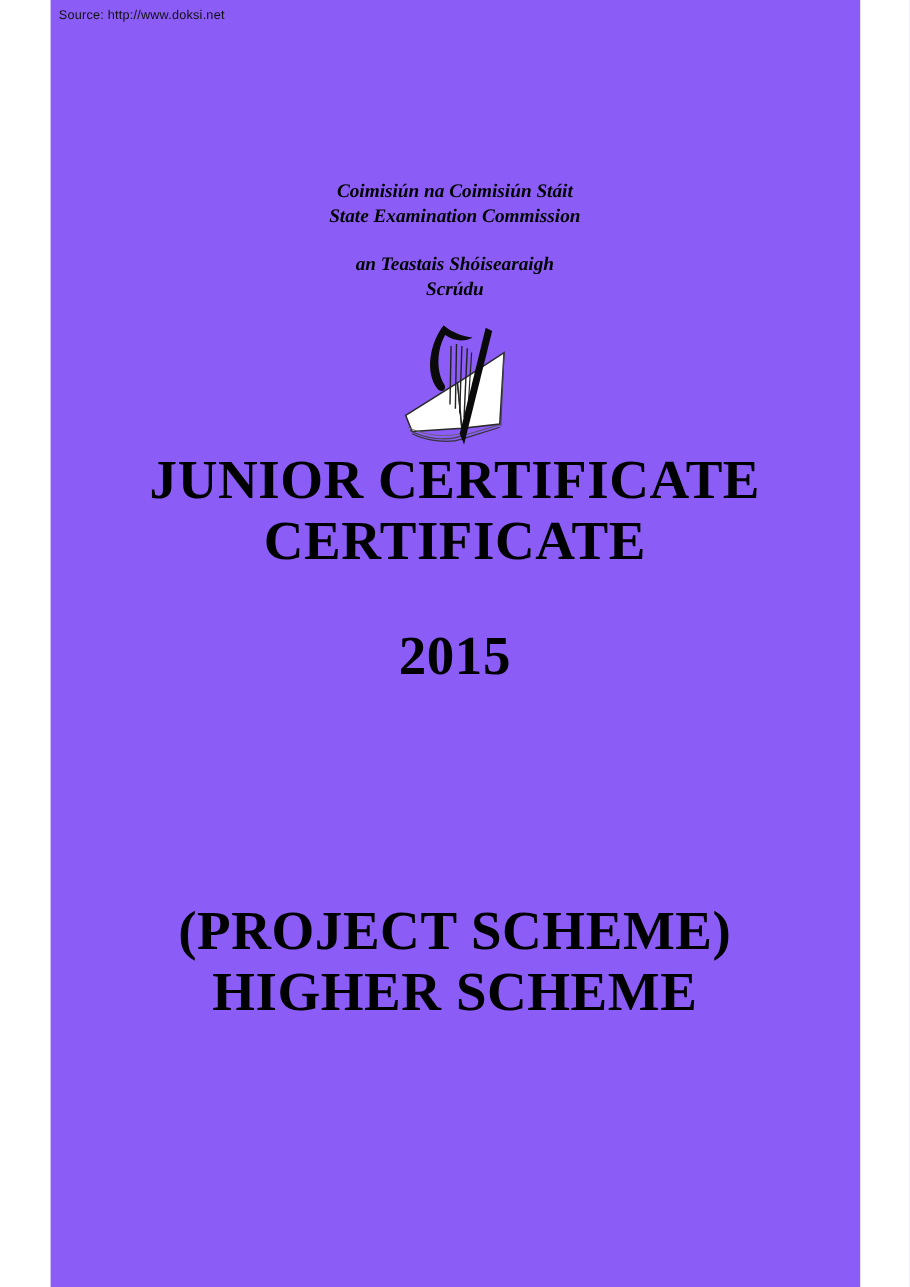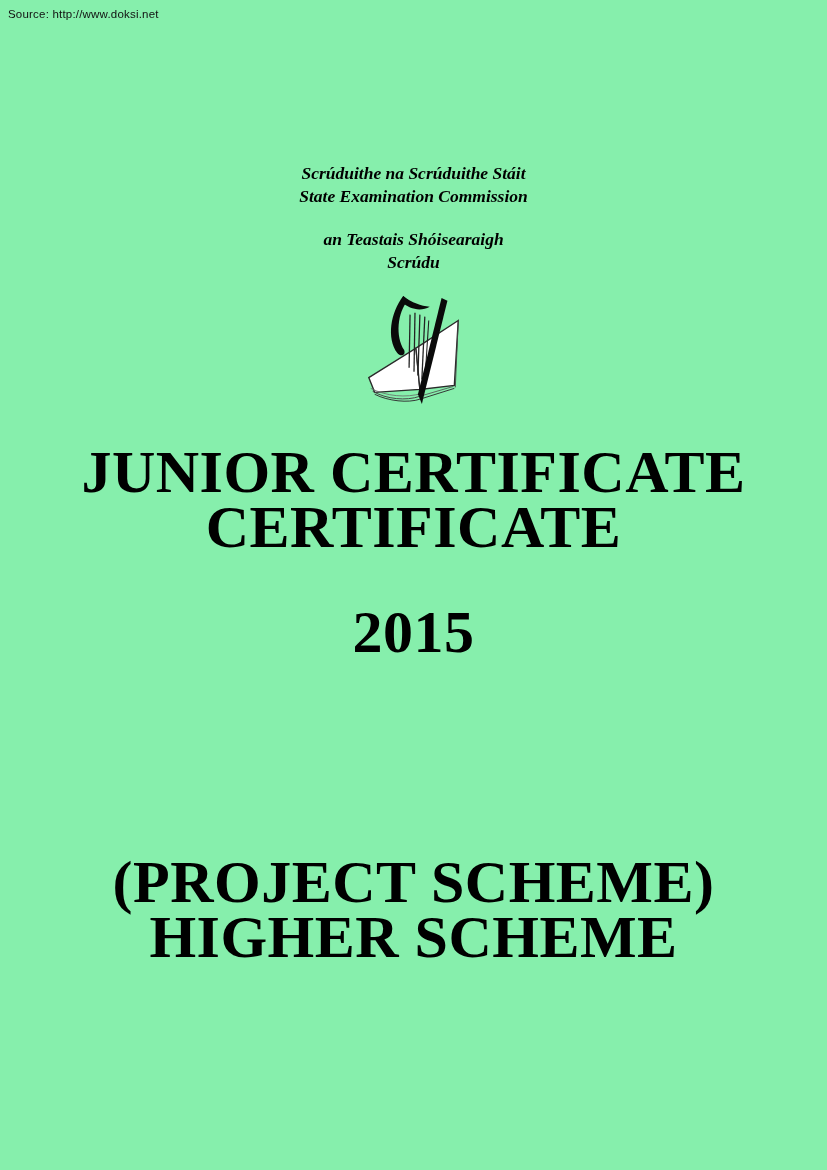--- a/index.html
+++ b/index.html
@@ -2,24 +2,24 @@
 <html><head>
 <meta charset="utf-8">
 <style>
   html, body {
     margin: 0;
     padding: 0;
     background: #ffffff;
   }
   .page {
     position: relative;
-    width: 827px;
+    width: 736px;
     height: 1170px;
     margin: 0 auto;
-    background: #86efac;
+    background: #8b5cf6;
     overflow: hidden;
     color: #000000;
   }
   .source-note {
     position: absolute;
     top: 8px;
     left: 8px;
     font-family: "Liberation Sans", sans-serif;
     font-size: 11.5px;
     color: #111111;
@@ -51,39 +51,38 @@
     top: 293px;
     height: 120px;
   }
   .logo-wrap svg {
     width: 118px;
     height: 118px;
   }
   .big-serif {
     font-family: "Liberation Serif", serif;
     font-weight: bold;
-    font-size: 60px;
+    font-size: 50px;
     line-height: 55px;
     letter-spacing: 0.5px;
-    margin-top: 36px;
   }
   .exam-title-block { top: 409px; }
   .year-block       { top: 569px; }
   .scheme-block     { top: 701px; }
   .subject-block    { top: 819px; }
 </style>
 </head>
 <body>
 
 <div class="page">
 
   <div class="source-note">Source: http://www.doksi.net</div>
 
   <div class="centered commission-block">
-    <div>Scrúduithe na Scrúduithe Stáit</div>
+    <div>Coimisiún na Coimisiún Stáit</div>
     <div>State Examination Commission</div>
   </div>
 
   <div class="centered exam-irish-block">
     <div>an Teastais Shóisearaigh</div>
     <div>Scrúdu</div>
   </div>
 
   <div class="centered logo-wrap">
     <span>

